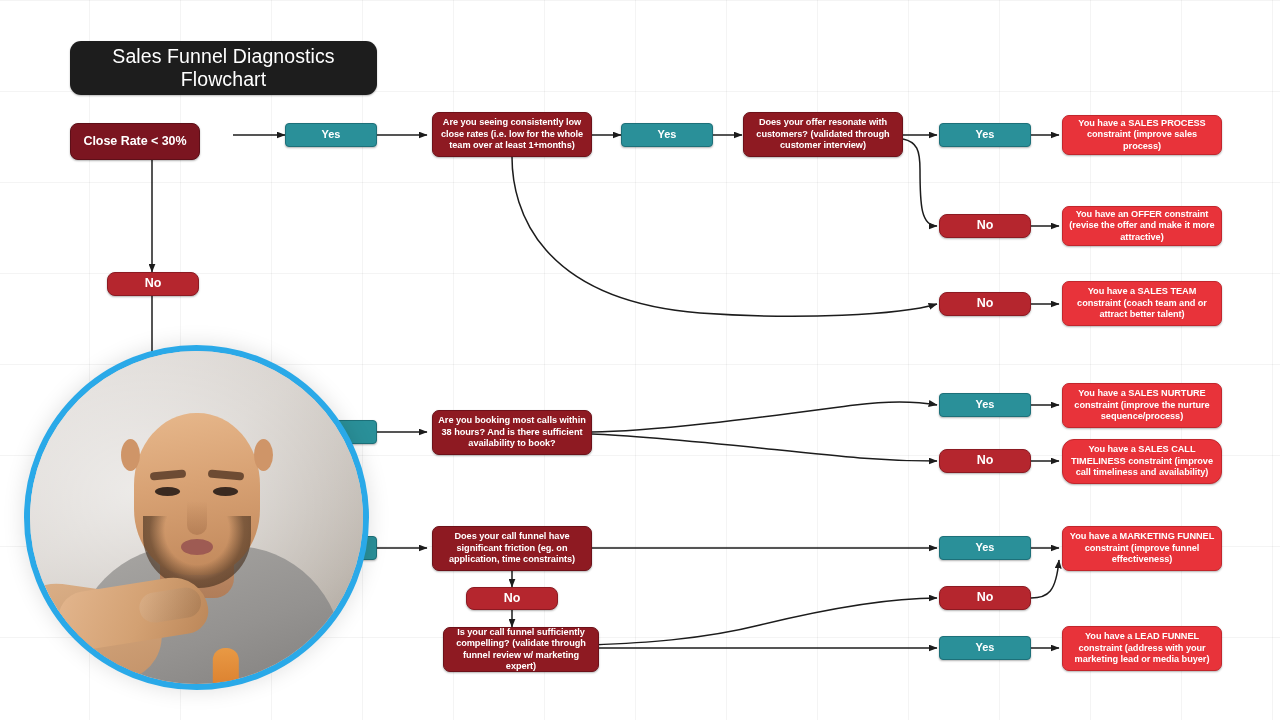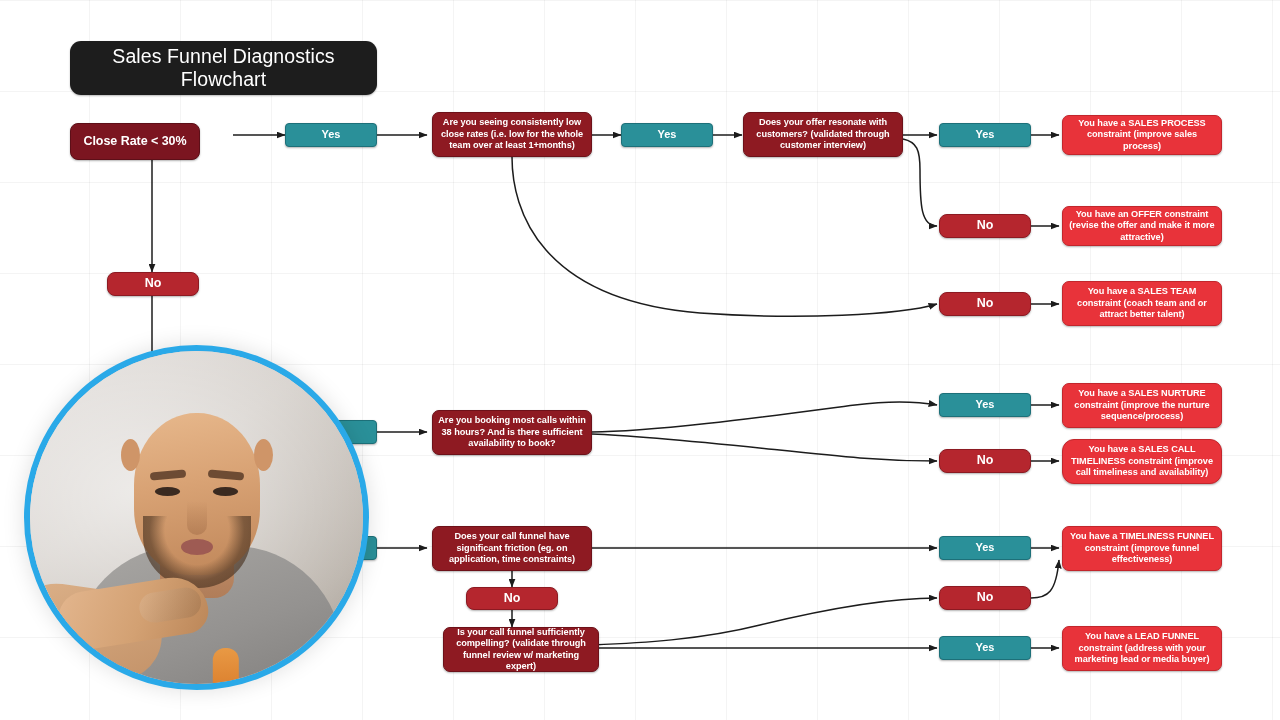--- a/index.html
+++ b/index.html
@@ -368,21 +368,21 @@
 
   <div class="node n-result" style="left:1062px; top:383px; width:160px; height:45px;">
     <span class="txt"><span>You have a </span><b>SALES NURTURE</b><span> constraint (improve the nurture sequence/process)</span></span>
   </div>
 
   <div class="node n-result" style="left:1062px; top:439px; width:160px; height:45px;border-radius:12px;">
     <span class="txt"><span>You have a </span><b>SALES CALL TIMELINESS</b><span> constraint (improve call timeliness and availability)</span></span>
   </div>
 
   <div class="node n-result" style="left:1062px; top:526px; width:160px; height:45px;">
-    <span class="txt"><span>You have a </span><b>TIMELINESS FUNNEL</b><span> constraint (improve funnel effectiveness)</span></span>
+    <span class="txt"><span>You have a </span><b>MARKETING FUNNEL</b><span> constraint (improve funnel effectiveness)</span></span>
   </div>
 
   <div class="node n-result" style="left:1062px; top:626px; width:160px; height:45px;">
     <span class="txt"><span>You have a </span><b>LEAD FUNNEL</b><span> constraint (address with your marketing lead or media buyer)</span></span>
   </div>
 
   <div class="webcam">
     <div class="scene">
       <div class="wc-torso">
         <div class="wc-logo"></div>

